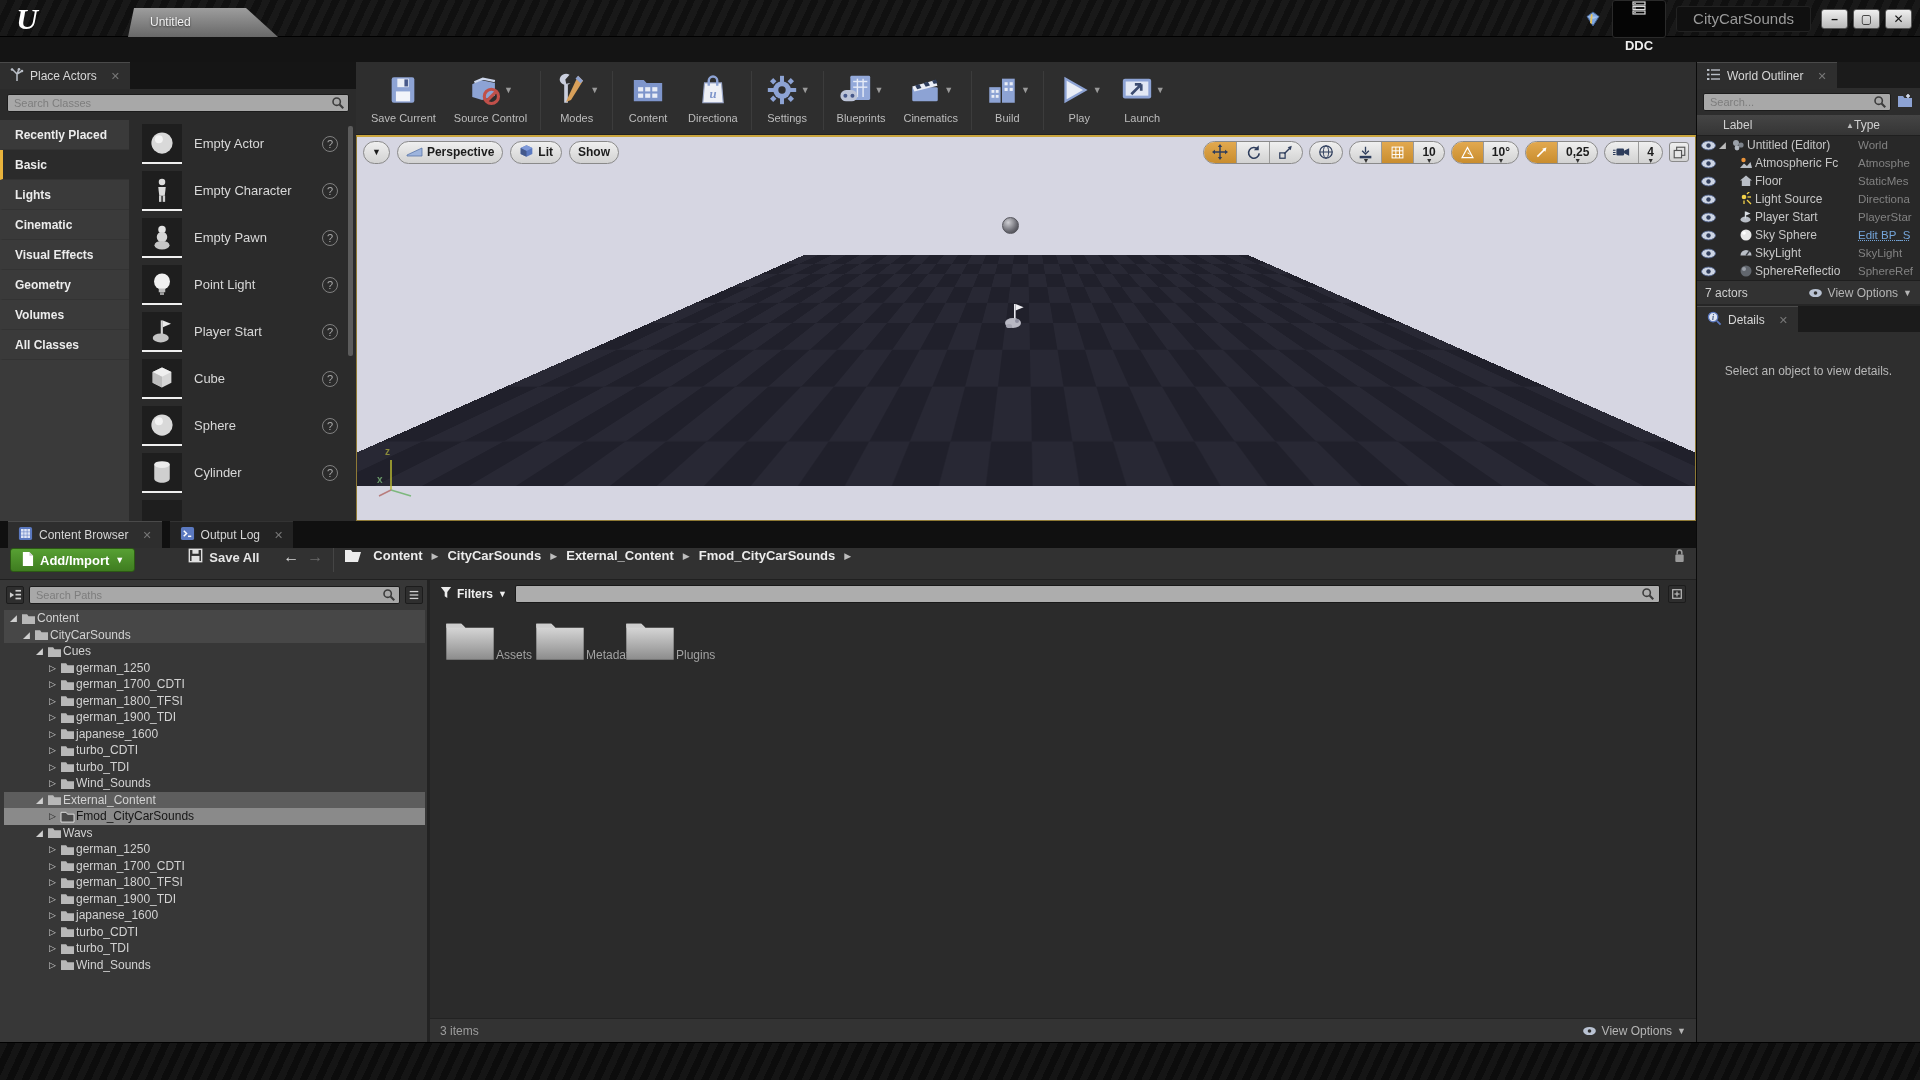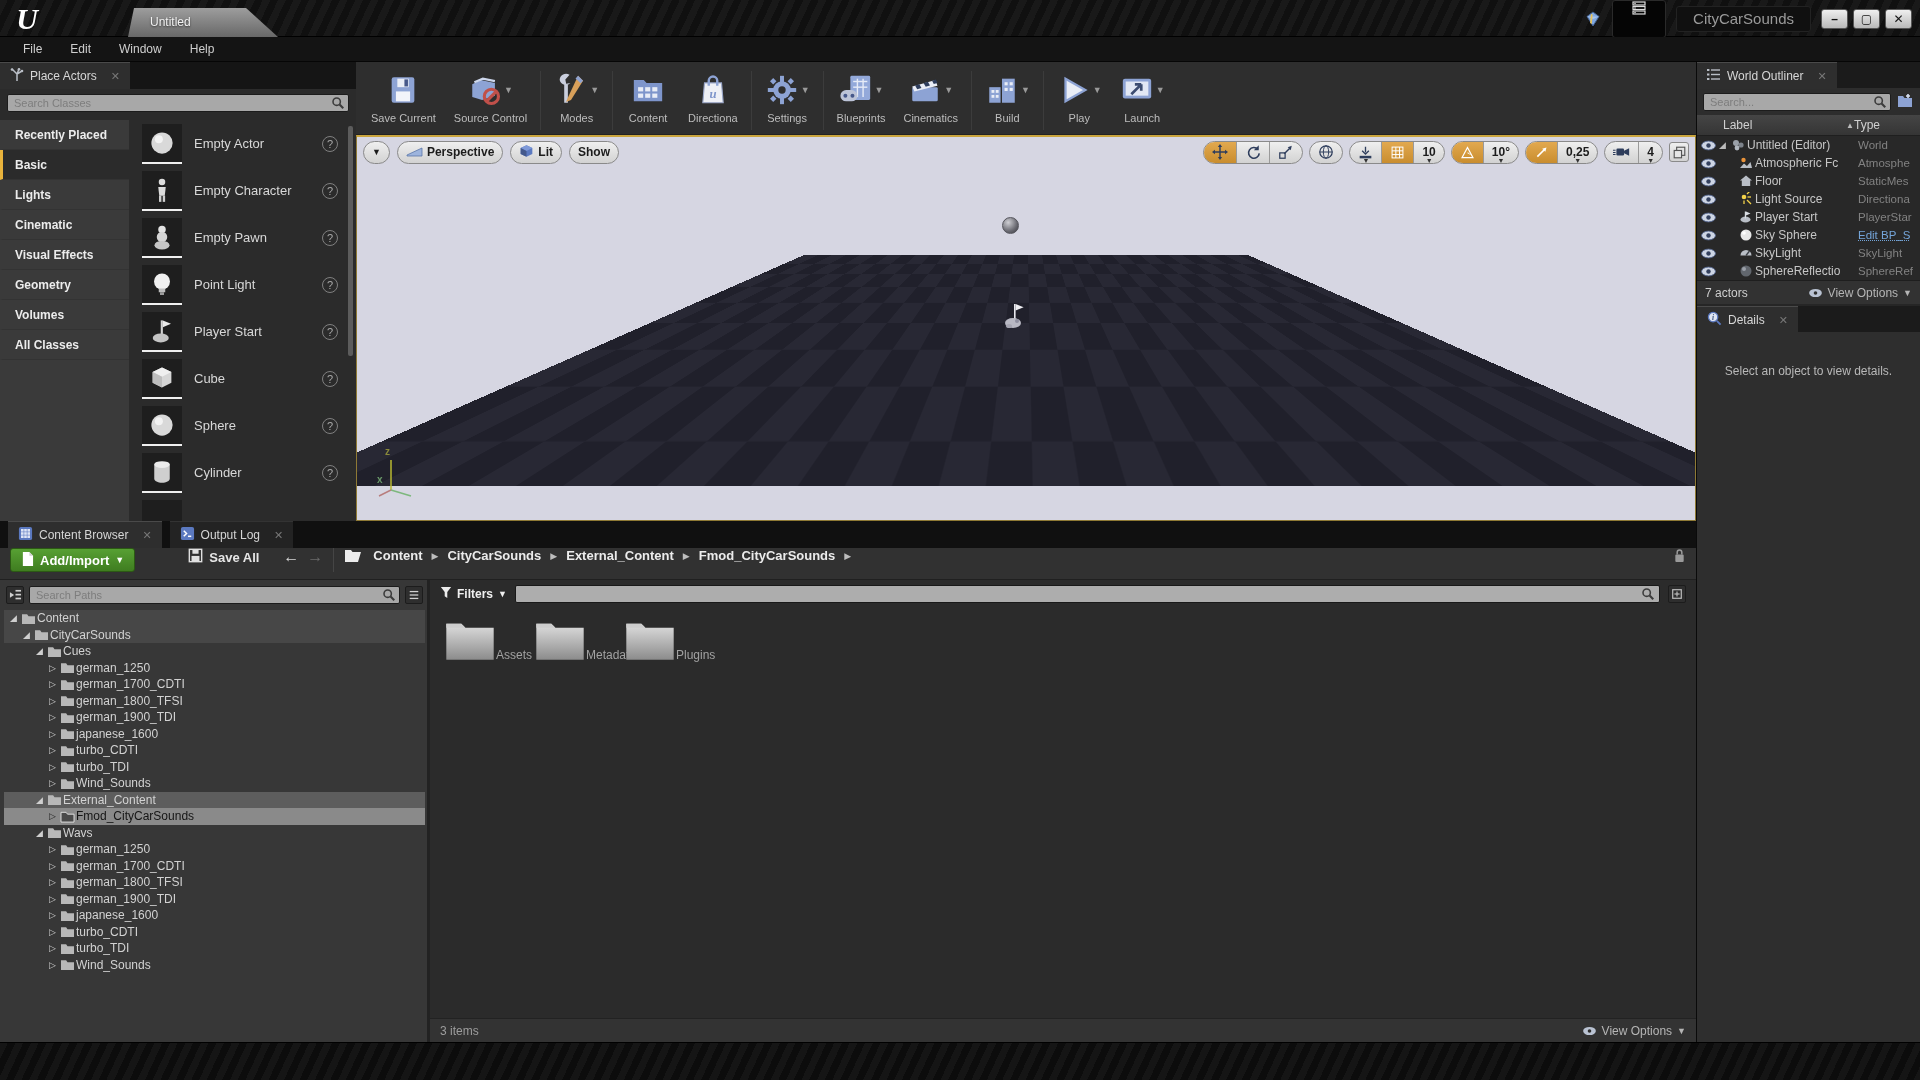--- a/index.html
+++ b/index.html
@@ -198,26 +198,20 @@
       </div>
       <div class="proj-name">CityCarSounds</div>
       <div class="win-controls">
         <div class="win-btn">–</div>
         <div class="win-btn">▢</div>
         <div class="win-btn">✕</div>
       </div>
     </div>
   </div>
 
-  <div class="menubar" id="menubar">
-      <span class="menu-item">File</span>
-      <span class="menu-item">Edit</span>
-      <span class="menu-item">Window</span>
-      <span class="menu-item">Help</span>
-    </div>
 
   <div class="left-panel">
     <div class="panel-tabrow">
       <div class="panel-tab">
         <span><svg width="14" height="14" viewBox="0 0 14 14">
               <path d="M7 13V6M7 6L2 1M7 6l2-5M7 6l5-3" stroke="#b9bec6" stroke-width="1.5" fill="none"></path>
               <circle cx="2" cy="1.5" r="1.3" fill="#b9bec6"></circle>
               <circle cx="9" cy="1.3" r="1.3" fill="#b9bec6"></circle>
               <circle cx="12" cy="3" r="1.3" fill="#b9bec6"></circle>
             </svg></span>

